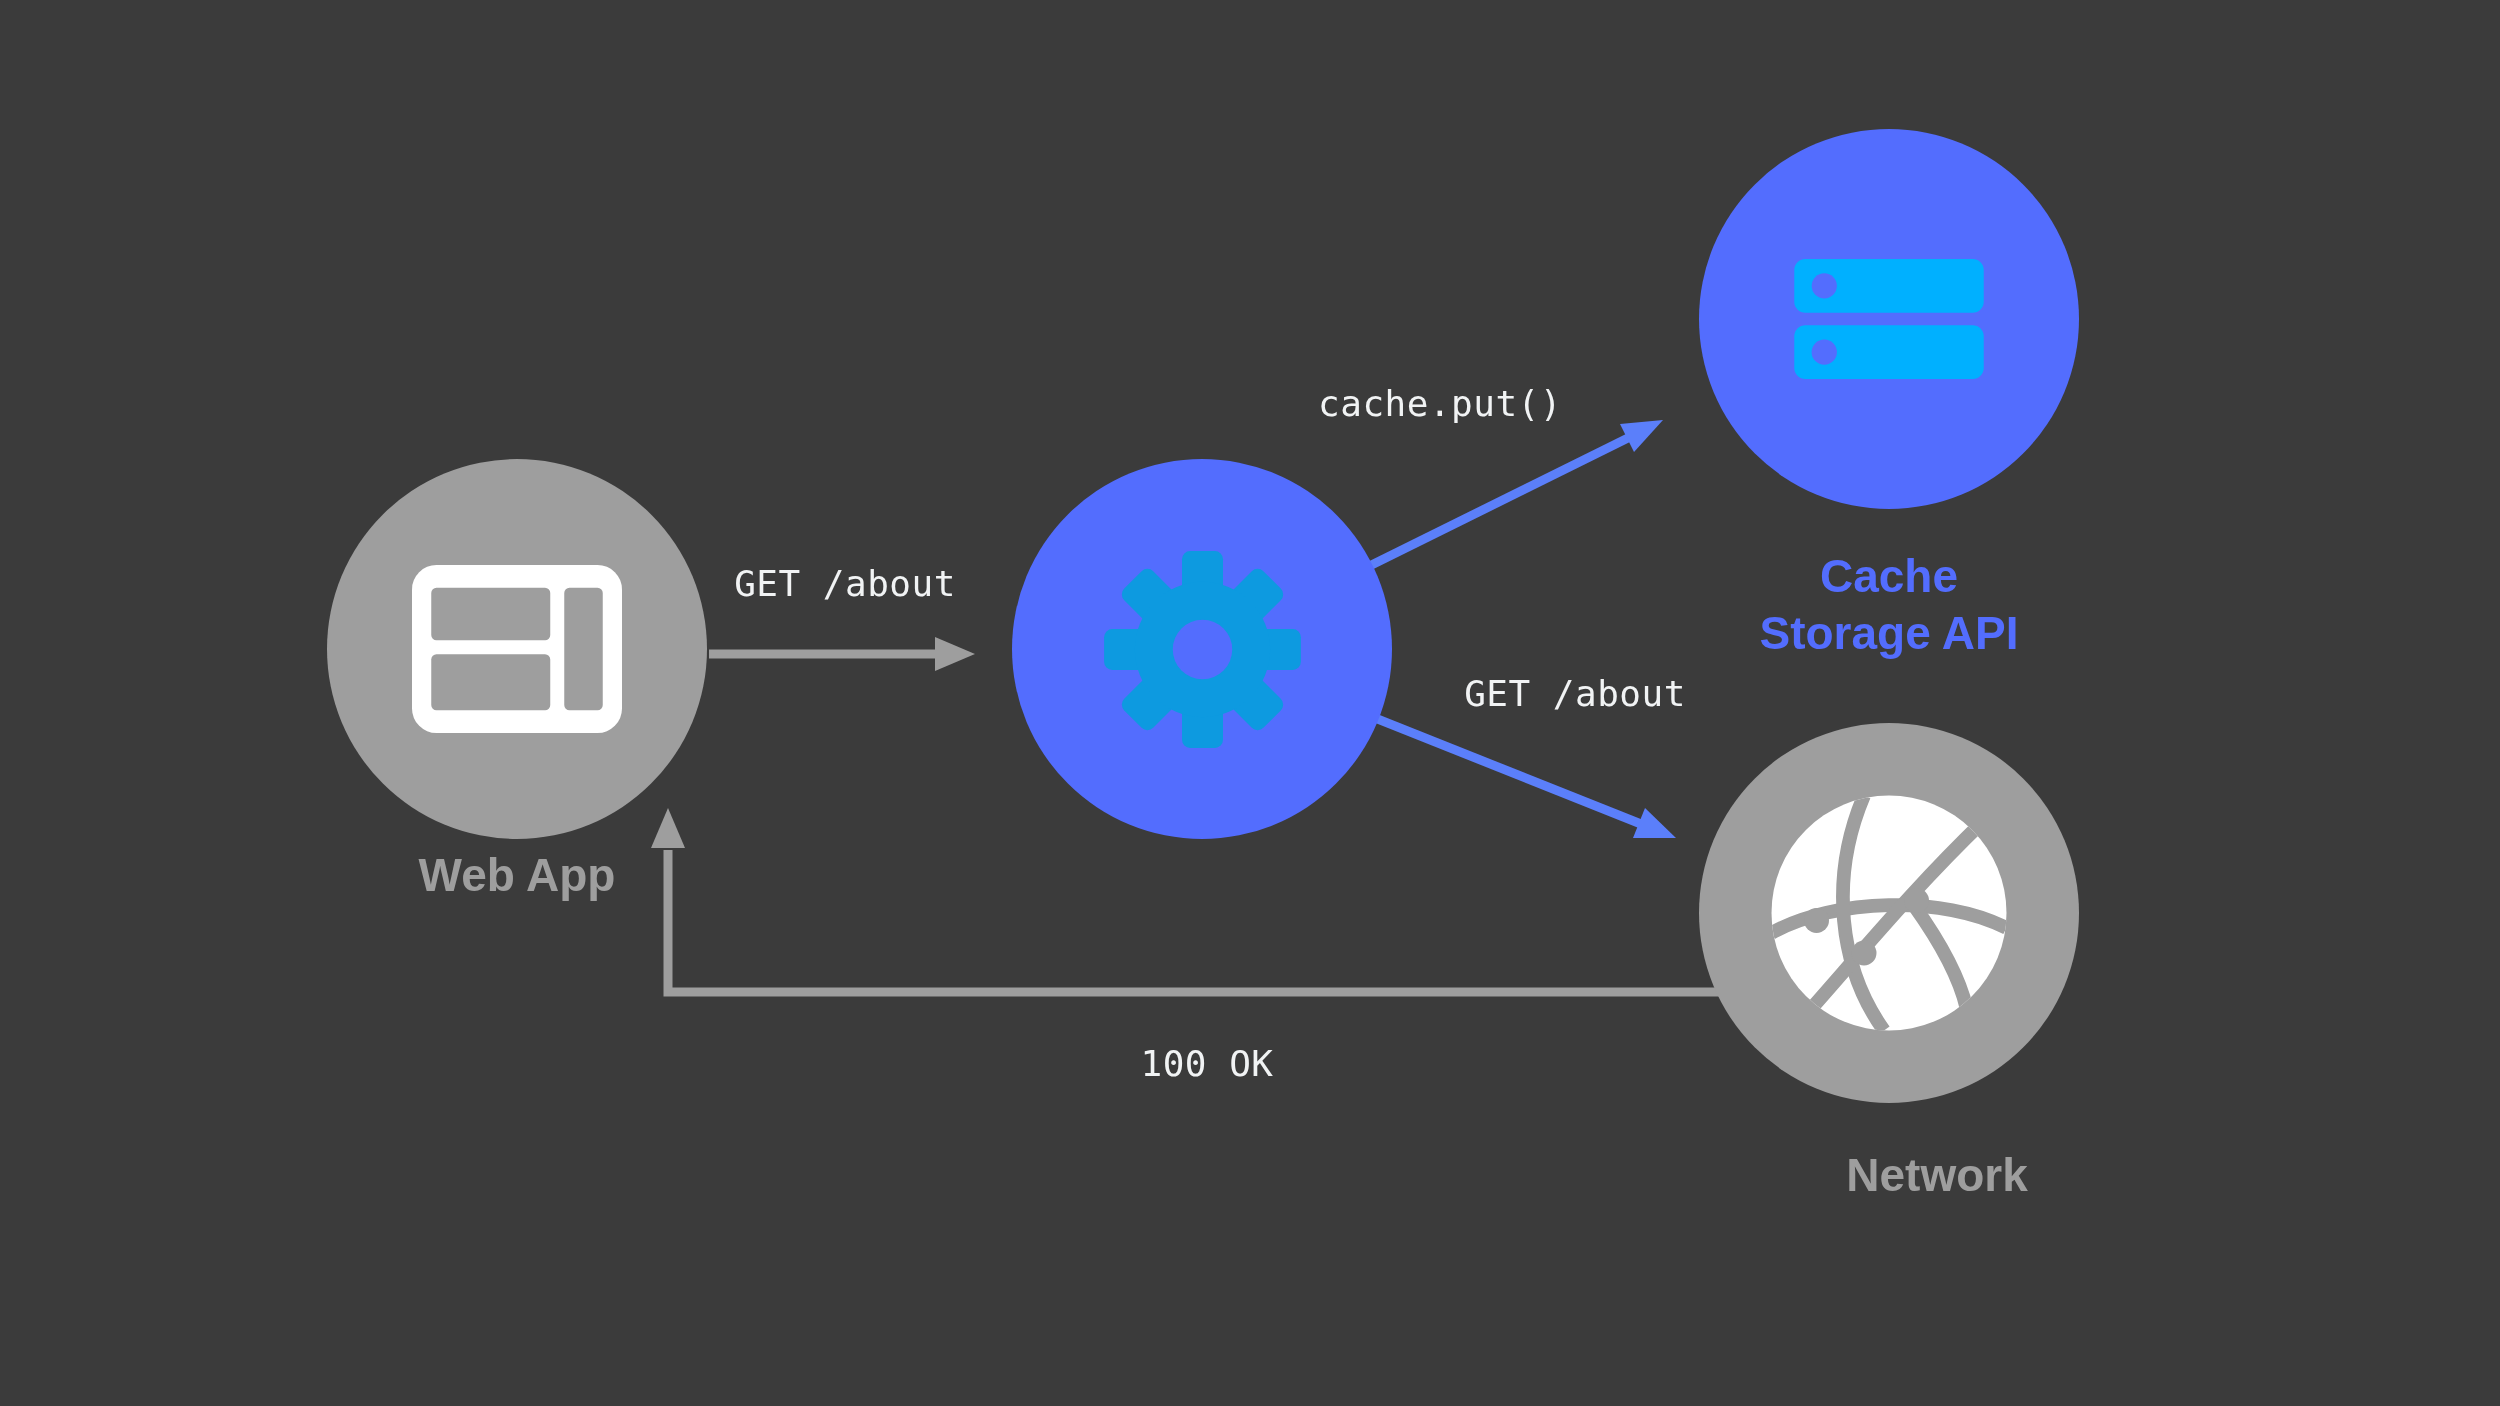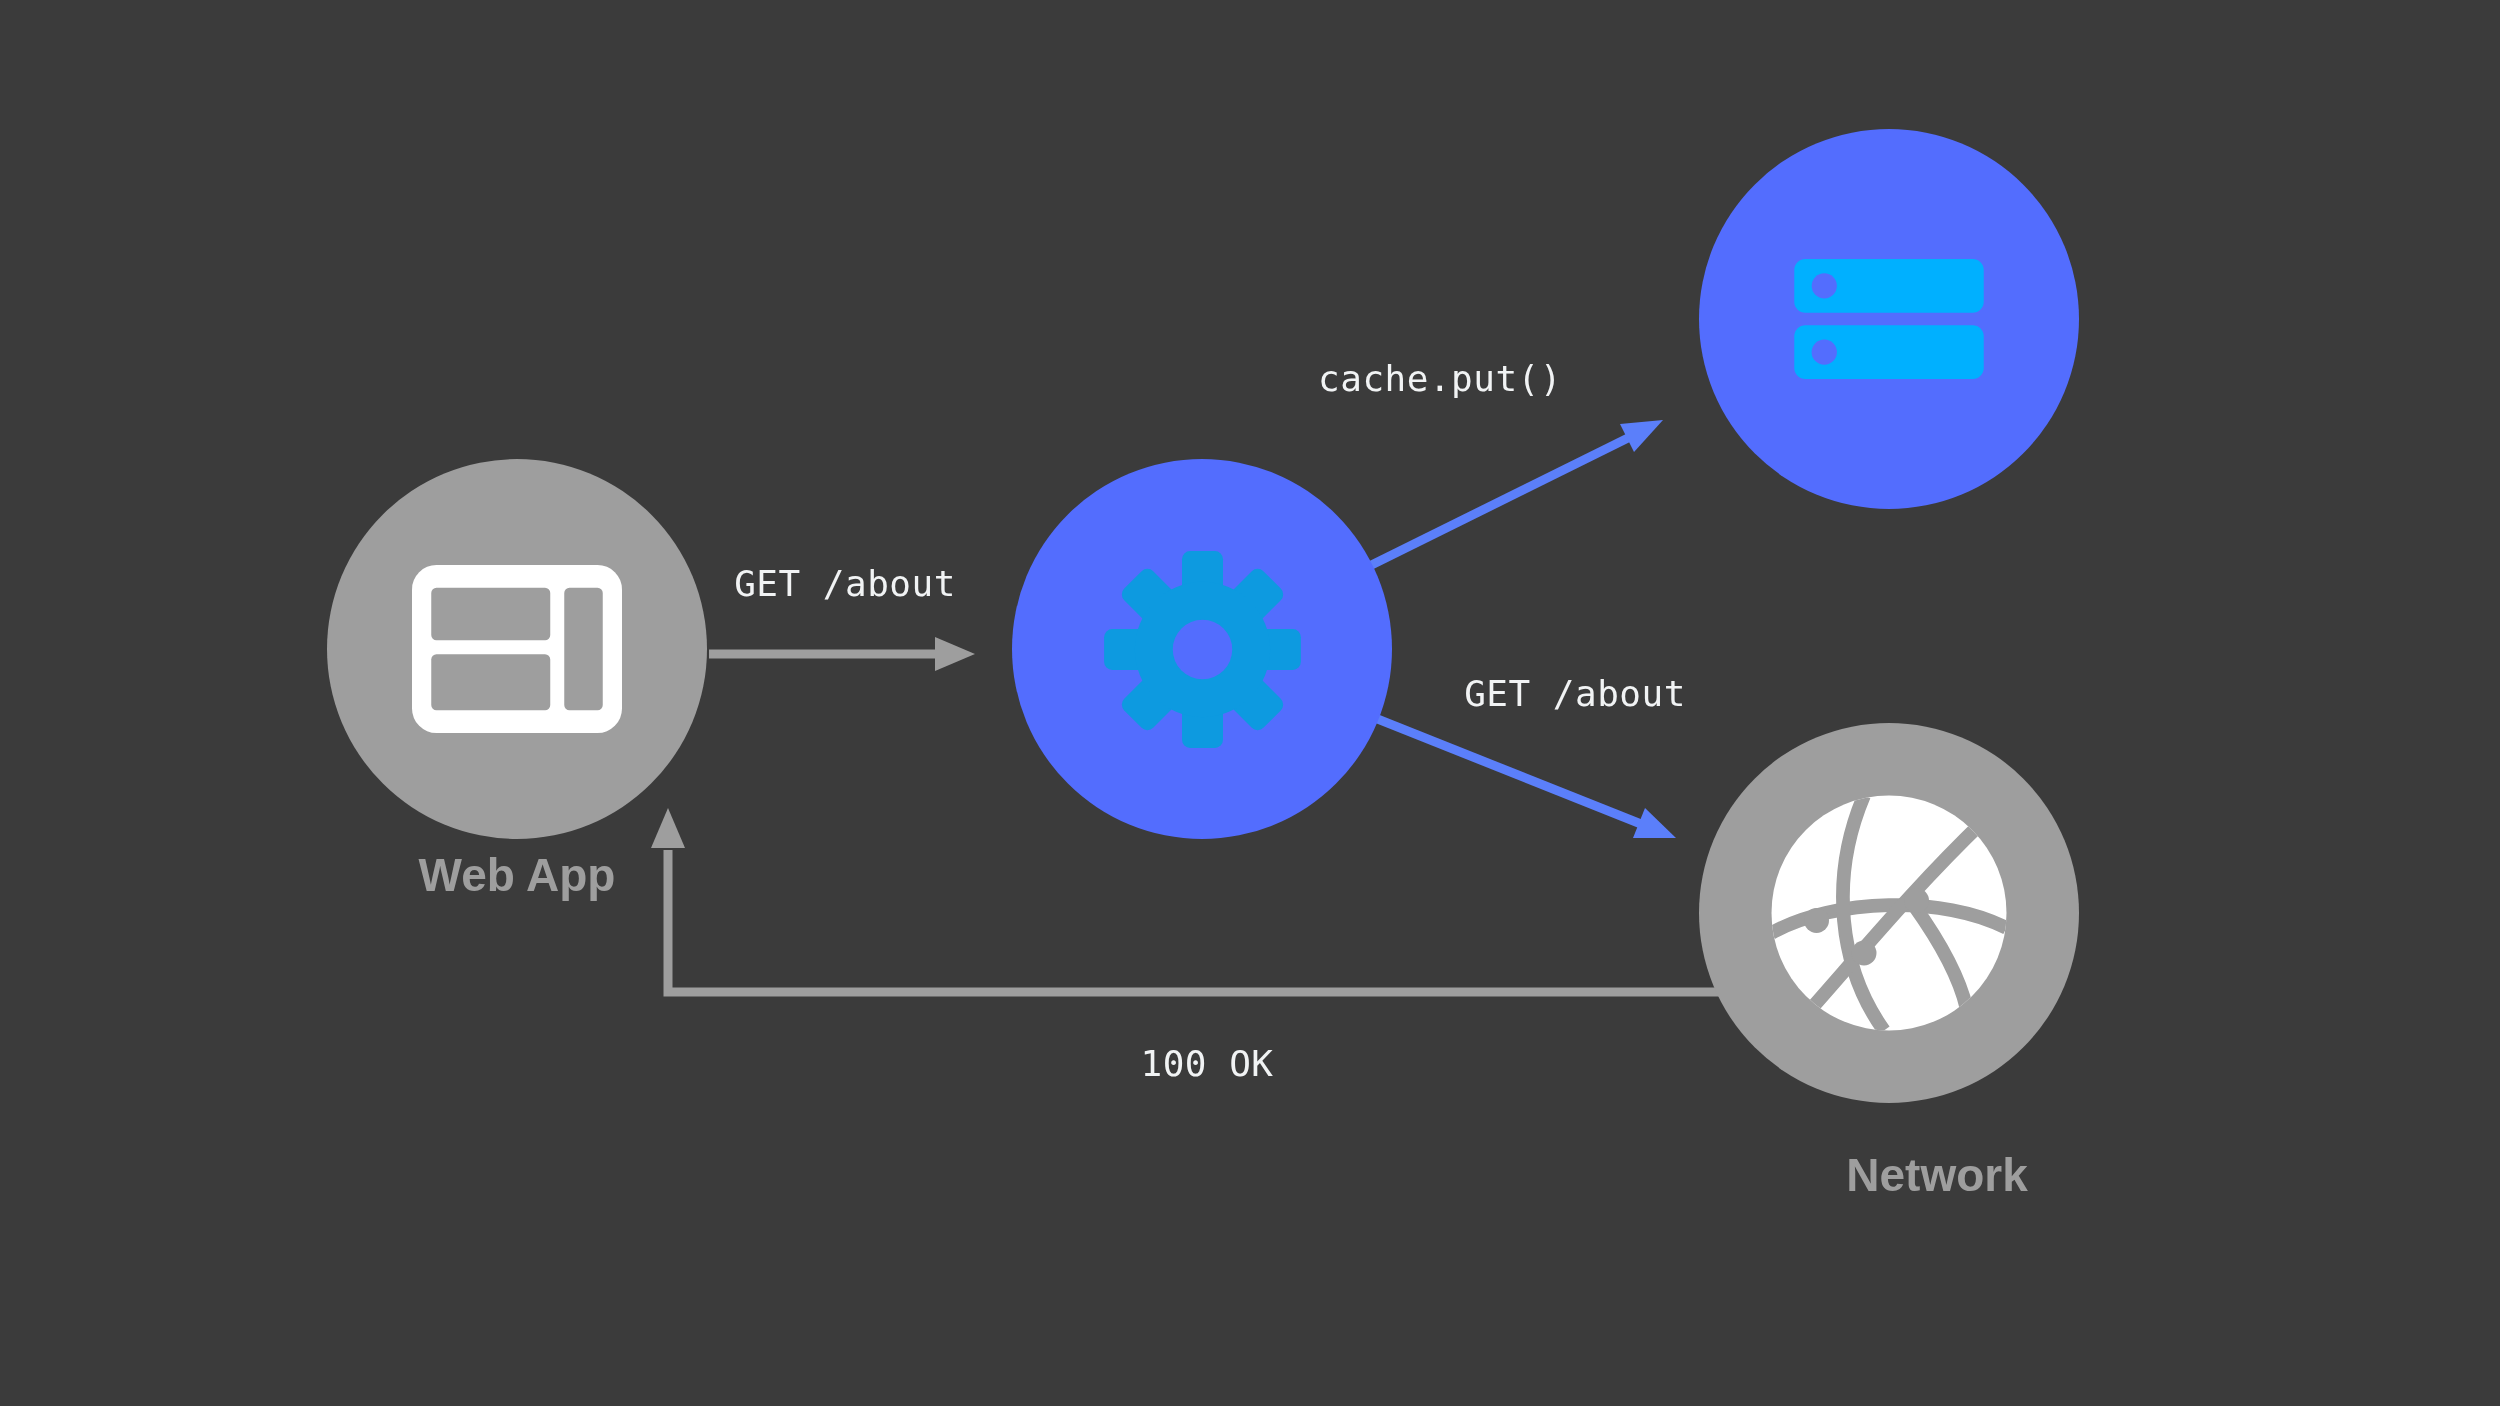--- a/index.html
+++ b/index.html
@@ -104,20 +104,24 @@
   </div>
 
   <div class="node blue" style="left:1699px; top:129px;">
     <svg width="190" height="120" viewBox="0 0 120 76">
       <rect x="0" y="0" width="120" height="34" rx="7" fill="var(--cyan-icon)"></rect>
       <rect x="0" y="42" width="120" height="34" rx="7" fill="var(--cyan-icon)"></rect>
       <circle cx="19" cy="17" r="8" fill="var(--blue-node)"></circle>
       <circle cx="19" cy="59" r="8" fill="var(--blue-node)"></circle>
     </svg>
   </div>
+  <div class="node-label blue" style="left:1889px; top:605px;">
+    <span>Cache</span>
+    <span>Storage API</span>
+  </div>
 
   <div class="node gray" style="left:1699px; top:723px;">
     <svg width="250" height="250" viewBox="0 0 100 100">
       <defs>
         <clipPath id="globe-clip">
             <circle cx="50" cy="50" r="47"></circle>
           </clipPath>
       </defs>
       <circle cx="50" cy="50" r="47" fill="var(--white-icon)"></circle>
       <g clip-path="url(#globe-clip)" stroke="var(--gray-node)" stroke-width="5.5" fill="none">
@@ -129,17 +133,17 @@
       <g fill="var(--gray-node)">
         <circle cx="21" cy="53" r="5"></circle>
         <circle cx="61" cy="45" r="5"></circle>
         <circle cx="40" cy="66" r="5"></circle>
       </g>
     </svg>
   </div>
   <div class="node-label gray" style="left:1889px; top:1175px;margin-left:48px;">Network</div>
 
   <div class="edge-label" style="left:845px; top:583px;">GET /about</div>
-  <div class="edge-label" style="left:1440px; top:378px;">cache.put()</div>
+  <div class="edge-label" style="left:1440px; top:403px;">cache.put()</div>
   <div class="edge-label" style="left:1575px; top:693px;">GET /about</div>
   <div class="edge-label" style="left:1207px; top:1063px;">100 OK</div>
 
 </div>
 
 </body></html>

